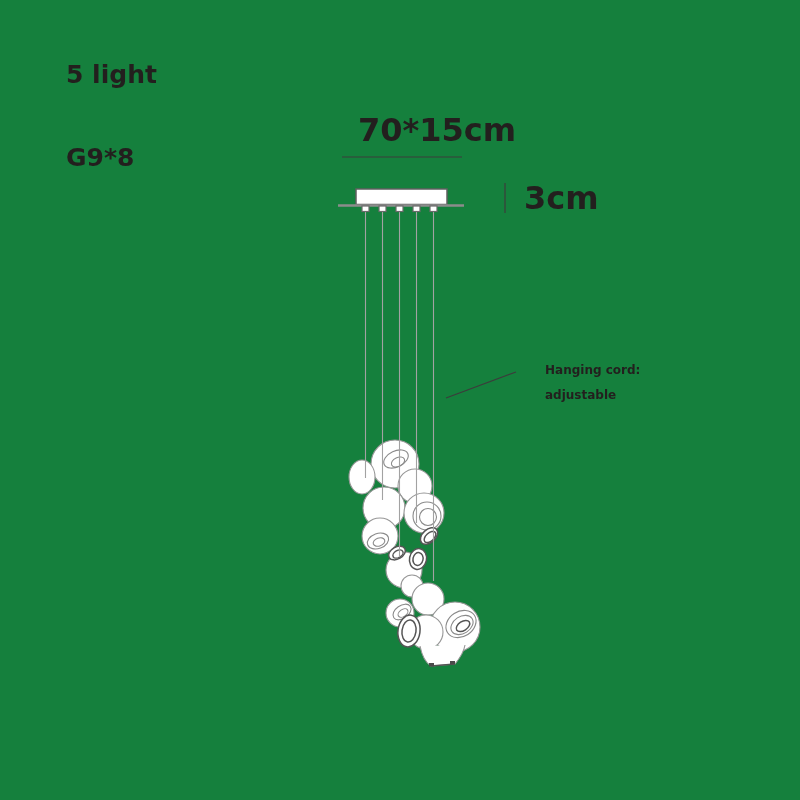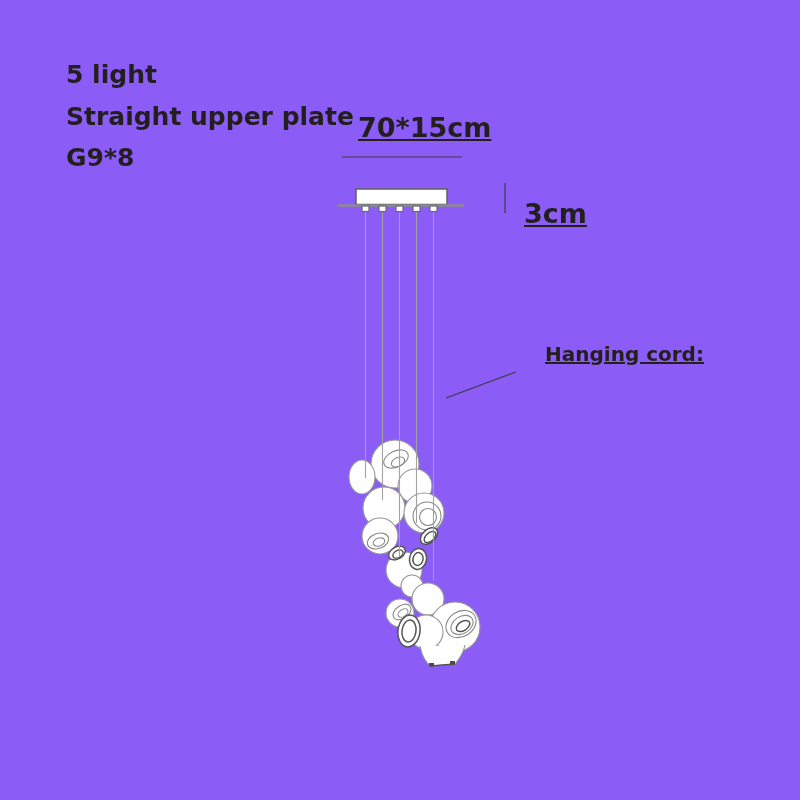--- a/index.html
+++ b/index.html
@@ -3,21 +3,21 @@
 <meta charset="utf-8">
 <style>
   html, body {
     margin: 0;
     padding: 0;
   }
   .canvas {
     position: relative;
     width: 800px;
     height: 800px;
-    background: #8b5cf6;
+    background: #15803d;
     font-family: "DejaVu Sans", "Liberation Sans", sans-serif;
     overflow: hidden;
   }
   .diagram-svg {
     position: absolute;
     left: 0;
     top: 0;
   }
   .txt {
     position: absolute;
@@ -27,36 +27,34 @@
     line-height: 1.15;
   }
   .spec {
     font-size: 25px;
     left: 66px;
   }
   .spec-1 { top: 61px; }
   .spec-2 { top: 103px; }
   .spec-3 { top: 144px; }
   .dim-label {
-    font-size: 27px;
-    text-decoration: underline;
+    font-size: 32px;
   }
   .plate-size-label {
     left: 358px;
     top: 112px;
   }
   .thickness-label {
     left: 524px;
-    top: 198px;
+    top: 180px;
   }
   .cord-note {
     left: 545px;
-    top: 343px;
-    font-size: 20px;
-    text-decoration: underline;
+    top: 364px;
+    font-size: 12px;
   }
   .cord-note .note-line {
     margin-bottom: 11px;
   }
   
   .dimline {
     stroke: #3c3c3c;
     stroke-width: 1.2;
     fill: none;
   }
@@ -166,23 +164,23 @@
         <line x1="399.5" y1="211.5" x2="399.5" y2="557" class="cord"></line>
         <rect x="396" y="206" width="7" height="5.5" class="connector"></rect>
         <line x1="416.5" y1="211.5" x2="416.5" y2="523" class="cord"></line>
         <rect x="413" y="206" width="7" height="5.5" class="connector"></rect>
         <line x1="433.5" y1="211.5" x2="433.5" y2="581" class="cord"></line>
         <rect x="430" y="206" width="7" height="5.5" class="connector"></rect>
       </g>
   </svg>
 
   <div class="txt spec spec-1">5 light</div>
-  <div class="txt spec spec-2">Straight upper plate</div>
   <div class="txt spec spec-3">G9*8</div>
 
   <div class="txt dim-label plate-size-label">70*15cm</div>
   <div class="txt dim-label thickness-label">3cm</div>
 
   <div class="txt cord-note">
     <div class="note-line">Hanging cord:</div>
+    <div class="note-line">adjustable</div>
   </div>
 
 </div>
 
 </body></html>

